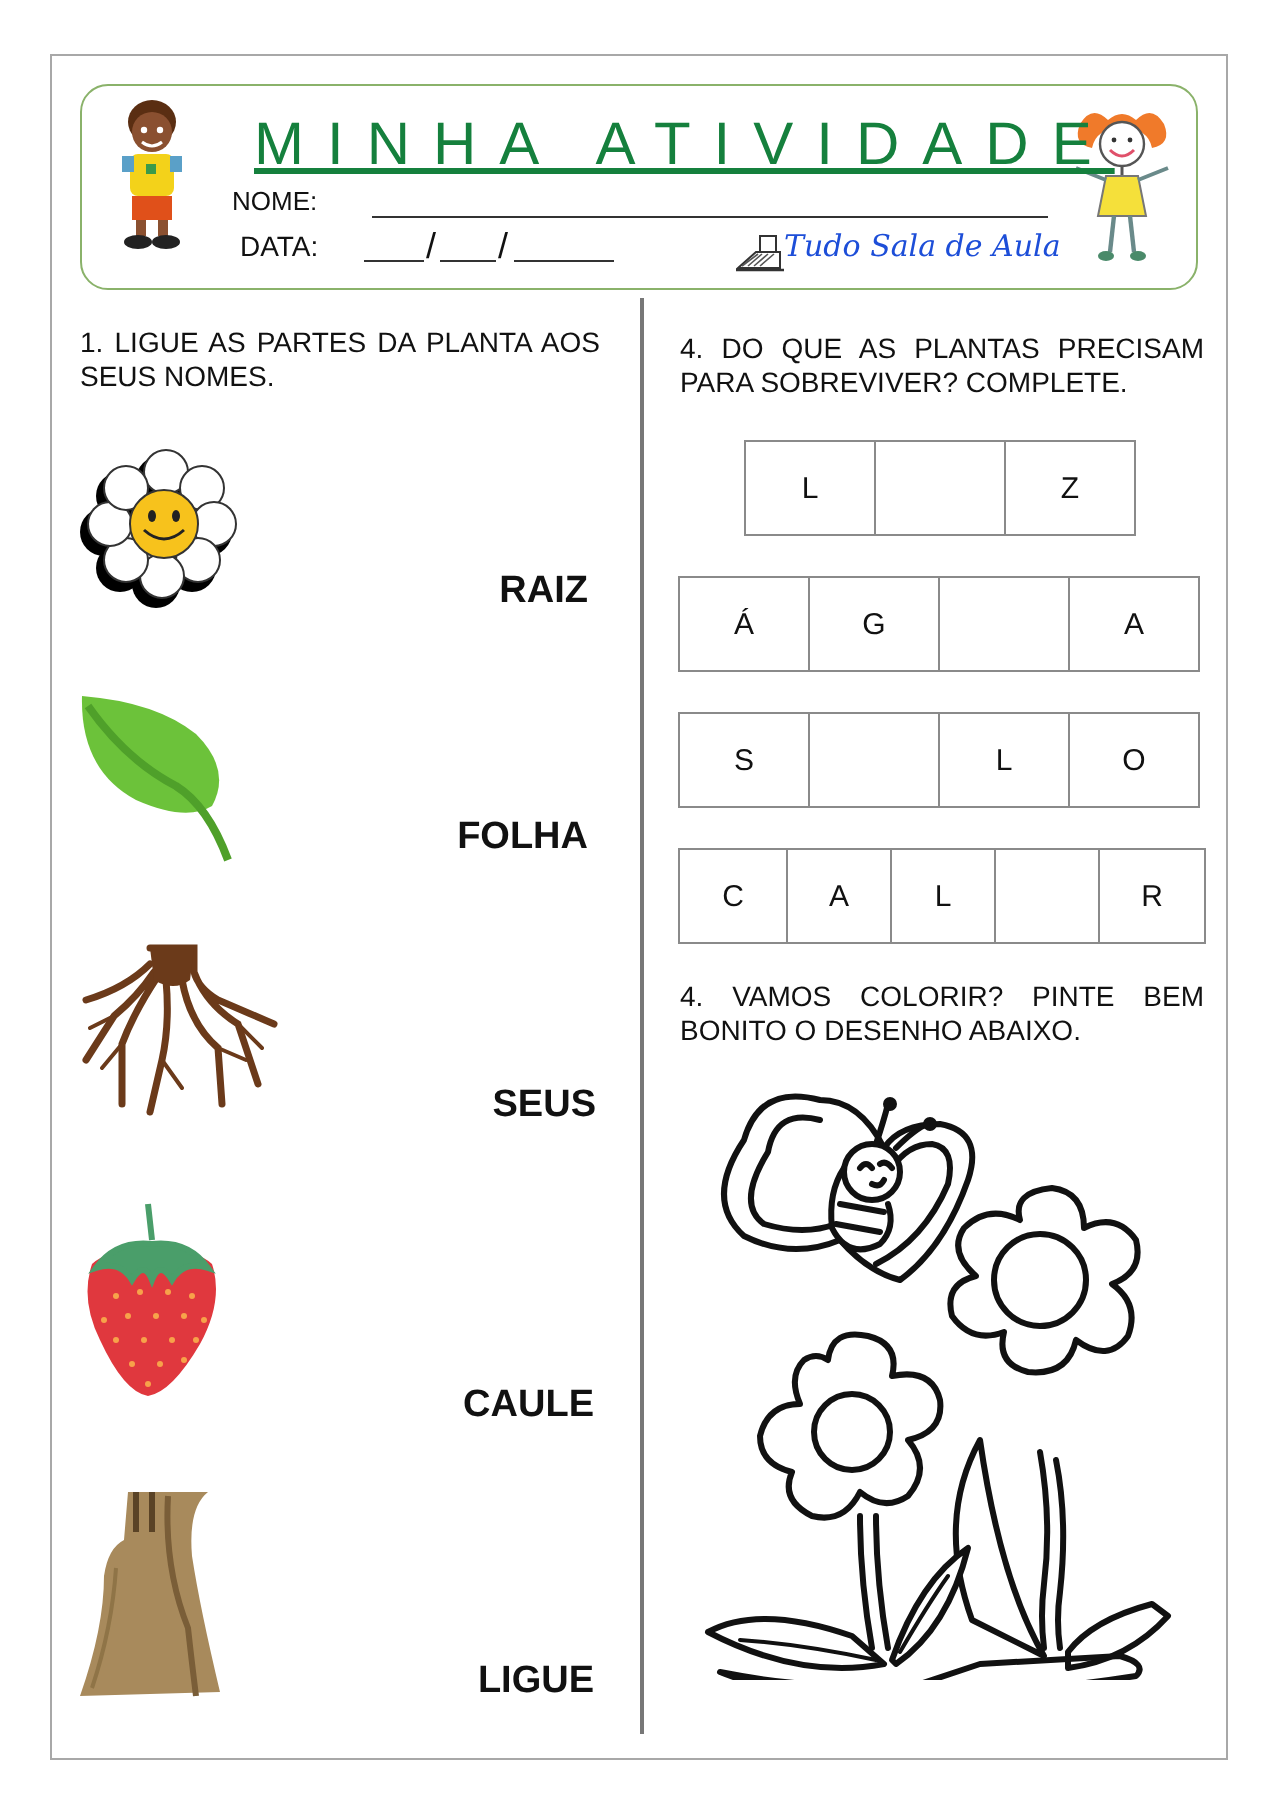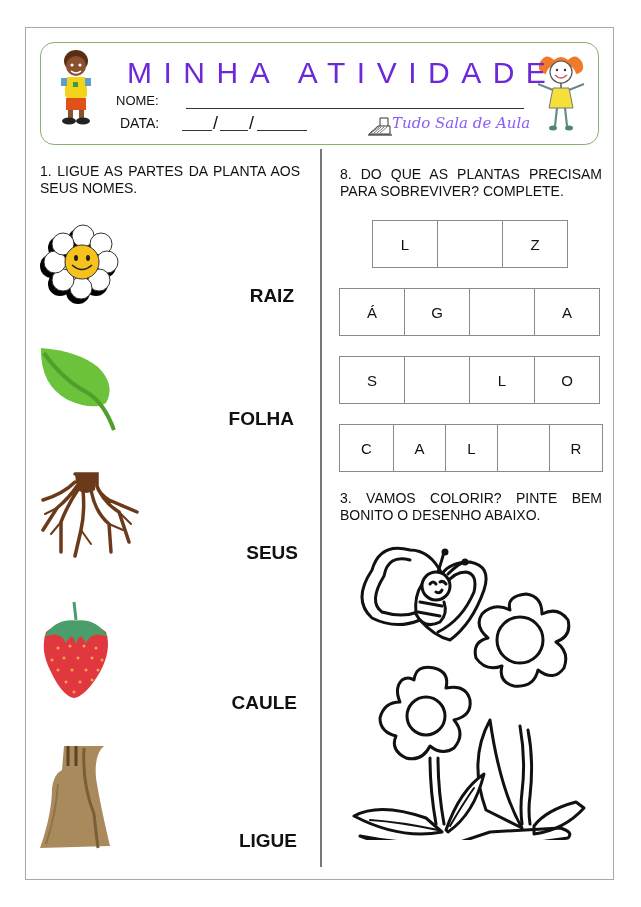--- a/index.html
+++ b/index.html
@@ -1,26 +1,26 @@
 <!DOCTYPE html>
 <html><head>
 <meta charset="utf-8">
 <style>
   html,body{margin:0;padding:0;background:#fff;}
   body{width:641px;height:907px;position:relative;overflow:hidden;font-family:"Liberation Sans",sans-serif;color:#111;}
   .page{position:absolute;left:25px;top:27px;width:589px;height:853px;border:1px solid #a8a8a8;box-sizing:border-box;}
   .header{position:absolute;left:40px;top:42px;width:559px;height:103px;border:1.5px solid #8ab26a;border-radius:14px;box-sizing:border-box;}
-  .title{position:absolute;left:127px;top:56px;font-size:30px;letter-spacing:11.5px;color:#6d28d9;white-space:nowrap;line-height:34px;}
+  .title{position:absolute;left:127px;top:56px;font-size:30px;letter-spacing:11.5px;color:#15803d;white-space:nowrap;line-height:34px;text-decoration:underline;}
   .name-label{position:absolute;left:116px;top:91px;font-size:13px;line-height:20px;}
   .name-line{position:absolute;left:186px;top:108px;width:338px;border-bottom:1.5px solid #333;}
   .date-label{position:absolute;left:120px;top:113px;font-size:14px;line-height:20px;}
   .date-blank{position:absolute;top:130px;border-bottom:1.5px solid #333;}
   .date-slash{position:absolute;top:113px;font-size:18px;line-height:20px;}
   .logo{position:absolute;left:368px;top:112px;width:160px;height:26px;}
-  .logo-text{position:absolute;left:24px;top:2px;font-family:"DejaVu Serif",serif;font-style:italic;font-size:15px;color:#8b5cf6;white-space:nowrap;}
+  .logo-text{position:absolute;left:24px;top:2px;font-family:"DejaVu Serif",serif;font-style:italic;font-size:15px;color:#1d4ed8;white-space:nowrap;}
   .divider{position:absolute;left:320px;top:149px;width:1.5px;height:718px;background:#777;}
   .q{position:absolute;font-size:14px;line-height:17px;text-align:justify;text-align-last:left;}
   .q1{left:40px;top:163px;width:260px;}
   .q2{left:340px;top:166px;width:262px;}
   .q3{left:340px;top:490px;width:262px;}
   .pic{position:absolute;}
   .word{position:absolute;font-weight:bold;font-size:19px;line-height:22px;text-align:right;margin-top:26px;}
   .grid{position:absolute;display:flex;}
   .cell{border:1px solid #8a8a8a;margin-left:-1px;box-sizing:border-box;display:flex;align-items:center;justify-content:center;font-size:15px;color:#111;}
   .cell:first-child{margin-left:0;}
@@ -157,21 +157,21 @@
   <path d="M46 4 Q44 40 56 70 Q58 88 60 104" stroke="#7a5e38" stroke-width="3" fill="none"></path>
   <path d="M20 40 Q18 70 8 100" stroke="#8f7447" stroke-width="2" fill="none"></path>
 </svg>
 
 <div class="word" style="left:200px;top:259px;width:94px;">RAIZ</div>
 <div class="word" style="left:200px;top:382px;width:94px;">FOLHA</div>
 <div class="word" style="left:200px;top:516px;width:98px;">SEUS</div>
 <div class="word" style="left:200px;top:666px;width:97px;">CAULE</div>
 <div class="word" style="left:200px;top:804px;width:97px;">LIGUE</div>
 
-<div class="q q2">8. DO QUE AS PLANTAS PRECISAM PARA SOBREVIVER? COMPLETE.</div>
+<div class="q q2">4. DO QUE AS PLANTAS PRECISAM PARA SOBREVIVER? COMPLETE.</div>
 
 <div class="grid" style="left:372px;top:220px;">
   <div class="cell" style="width:66px;height:48px;">L</div>
   <div class="cell" style="width:66px;height:48px;"></div>
   <div class="cell" style="width:66px;height:48px;">Z</div>
 </div>
 
 <div class="grid" style="left:339px;top:288px;">
   <div class="cell" style="width:66px;height:48px;">Á</div>
   <div class="cell" style="width:66px;height:48px;">G</div>
@@ -187,21 +187,21 @@
 </div>
 
 <div class="grid" style="left:339px;top:424px;">
   <div class="cell" style="width:55px;height:48px;">C</div>
   <div class="cell" style="width:53px;height:48px;">A</div>
   <div class="cell" style="width:53px;height:48px;">L</div>
   <div class="cell" style="width:53px;height:48px;"></div>
   <div class="cell" style="width:54px;height:48px;">R</div>
 </div>
 
-<div class="q q3">3. VAMOS COLORIR? PINTE BEM BONITO O DESENHO ABAIXO.</div>
+<div class="q q3">4. VAMOS COLORIR? PINTE BEM BONITO O DESENHO ABAIXO.</div>
 
 <svg class="pic" style="left:350px;top:540px;" width="240" height="300" viewBox="0 0 240 300" fill="#fff" stroke="#111" stroke-width="3" stroke-linecap="round" stroke-linejoin="round">
 
   <g>
     <path d="M60 10 Q30 2 22 30 Q2 60 22 78 Q46 90 70 80 Q84 96 100 100 Q122 84 134 50 Q142 26 120 22 Q100 22 92 34 Q80 10 60 10Z"></path>
     <path d="M60 20 Q38 14 34 36 Q18 62 32 72 Q52 78 68 72 M88 92 Q112 80 124 52 Q128 34 116 32 Q104 32 96 44"></path>
     <path d="M72 44 Q64 56 66 74 Q74 90 90 82 Q98 74 94 62"></path>
     <path d="M70 62 L92 66 M68 72 L90 76"></path>
     <circle cx="86" cy="46" r="14"></circle>
     <path d="M80 44 Q83 40 86 44 M90 42 Q93 40 96 44 M86 52 Q90 54 92 50"></path>

